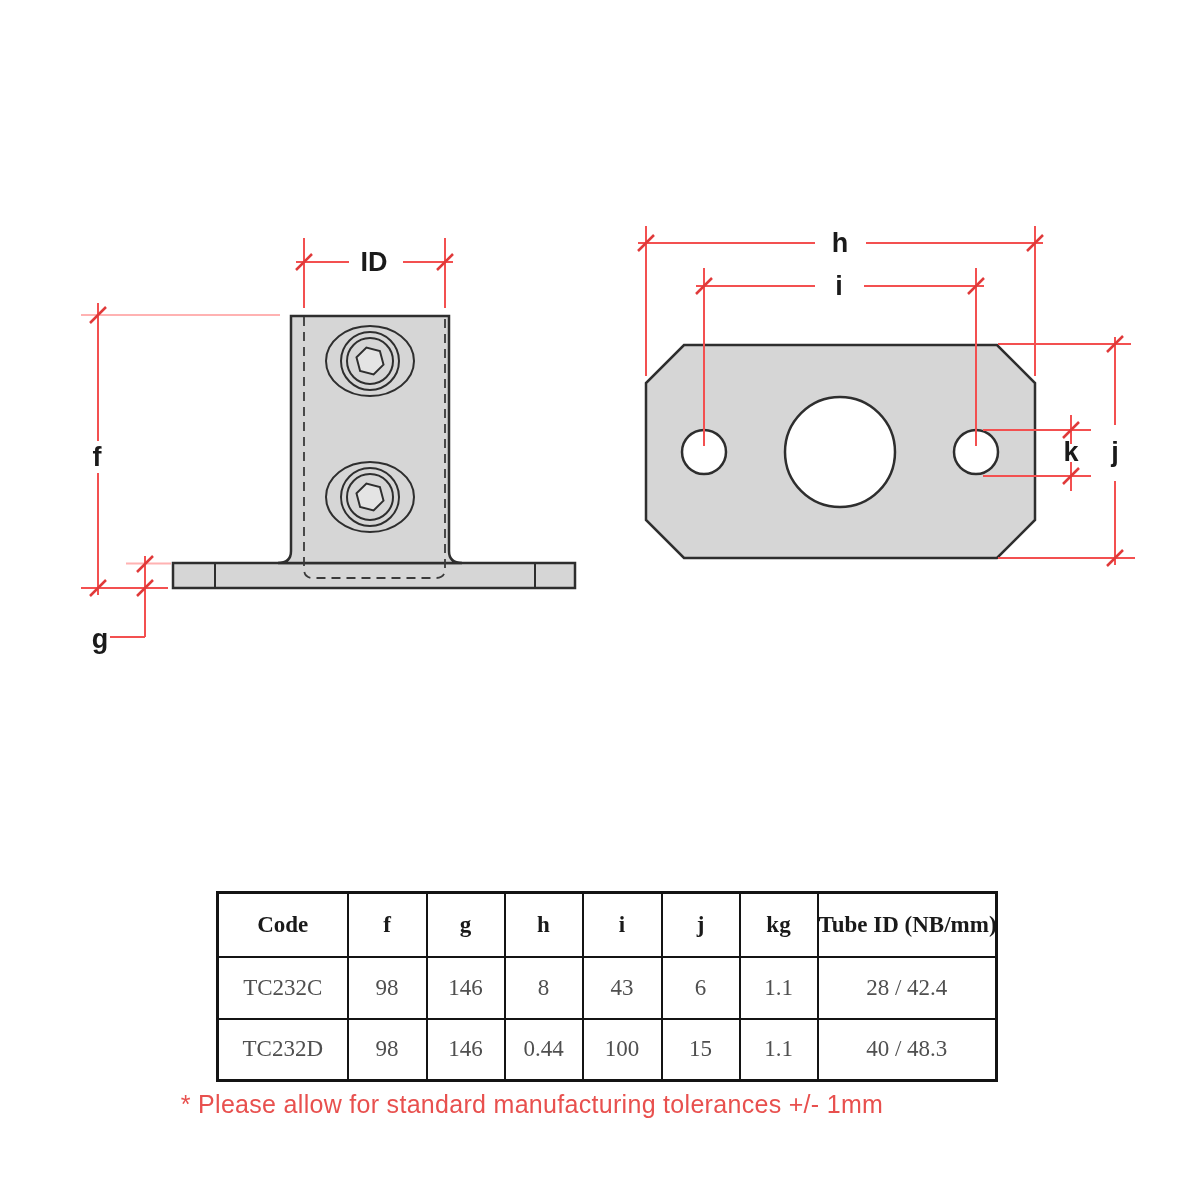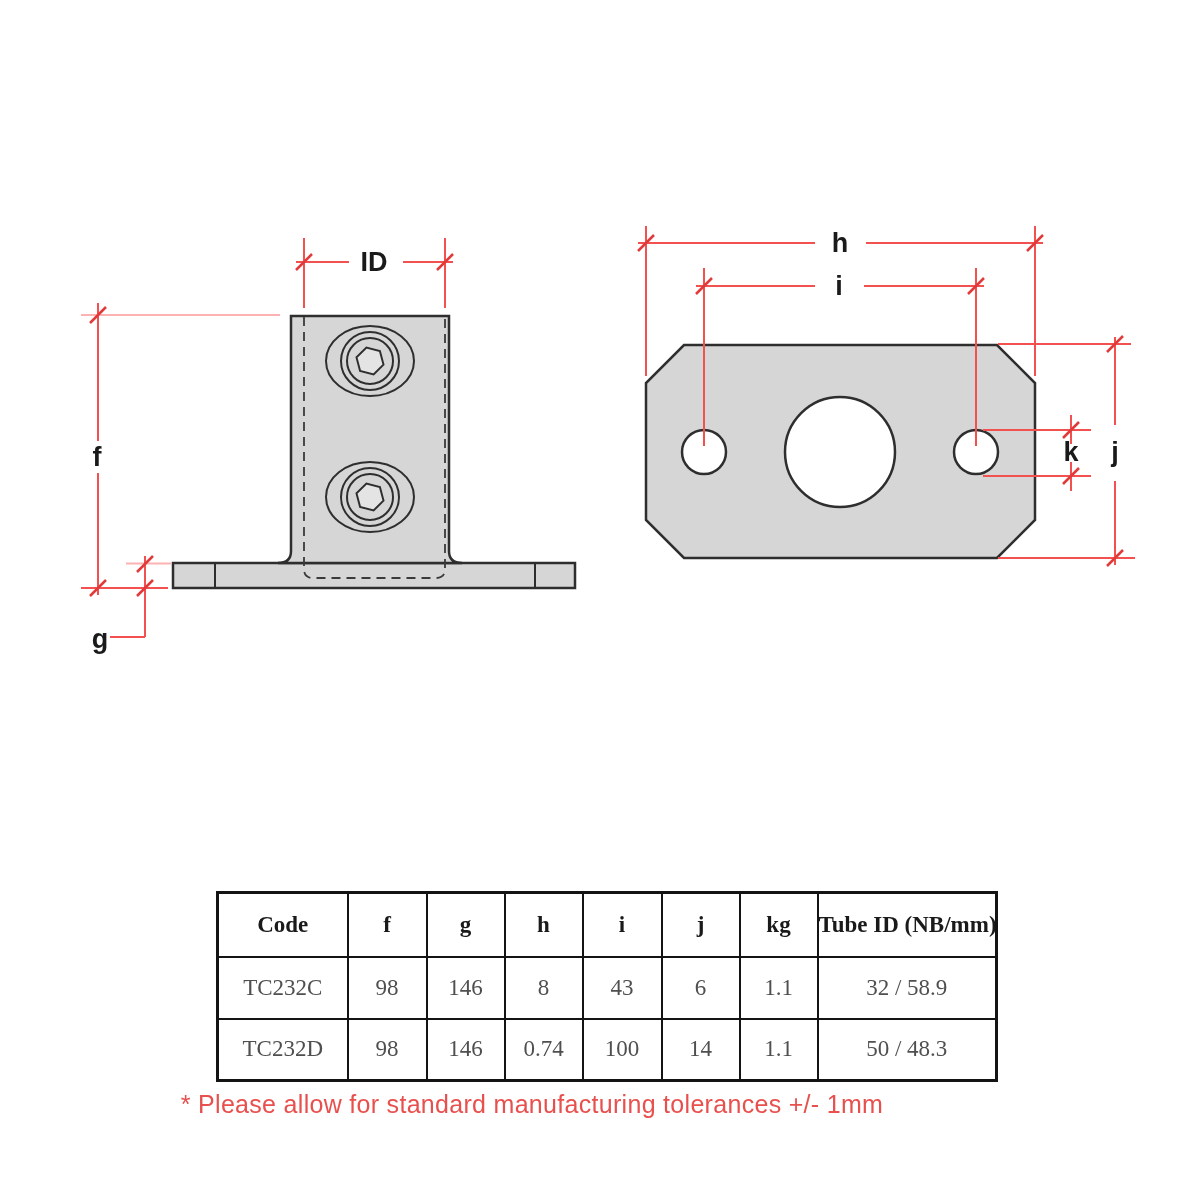--- a/index.html
+++ b/index.html
@@ -172,31 +172,31 @@
         <td>Tube ID (NB/mm)</td>
       </tr>
       <tr class="data-row">
         <td>TC232C</td>
         <td>98</td>
         <td>146</td>
         <td>8</td>
         <td>43</td>
         <td>6</td>
         <td>1.1</td>
-        <td>32 / 58.9</td>
+        <td>28 / 42.4</td>
       </tr>
       <tr class="data-row">
         <td>TC232D</td>
         <td>98</td>
         <td>146</td>
-        <td>0.74</td>
+        <td>0.44</td>
         <td>100</td>
-        <td>14</td>
+        <td>15</td>
         <td>1.1</td>
-        <td>50 / 48.3</td>
+        <td>40 / 48.3</td>
       </tr>
     </tbody>
       </table>
   </div>
 
   
   <div class="tolerance-note">* Please allow for standard manufacturing tolerances +/- 1mm</div>
 
 </div>
 

